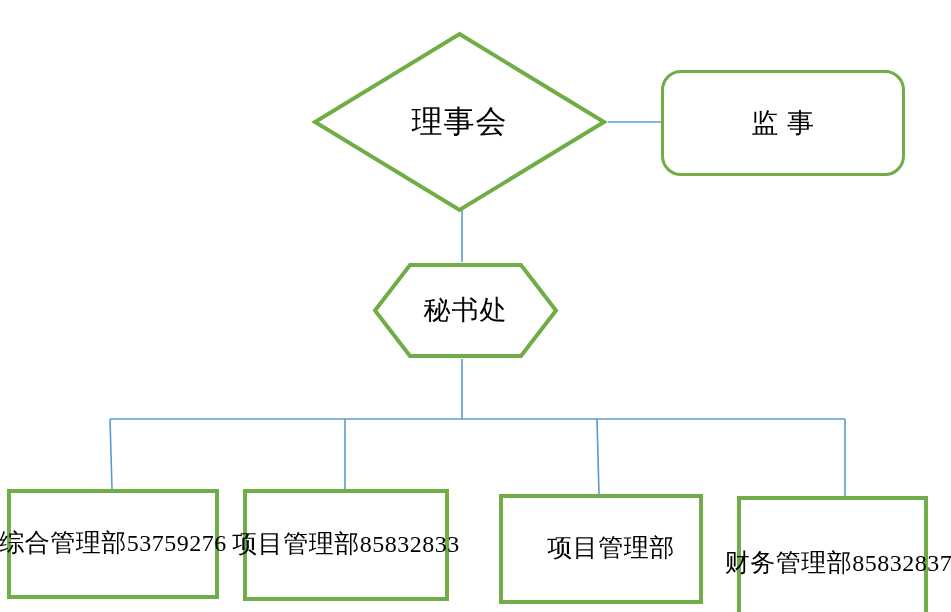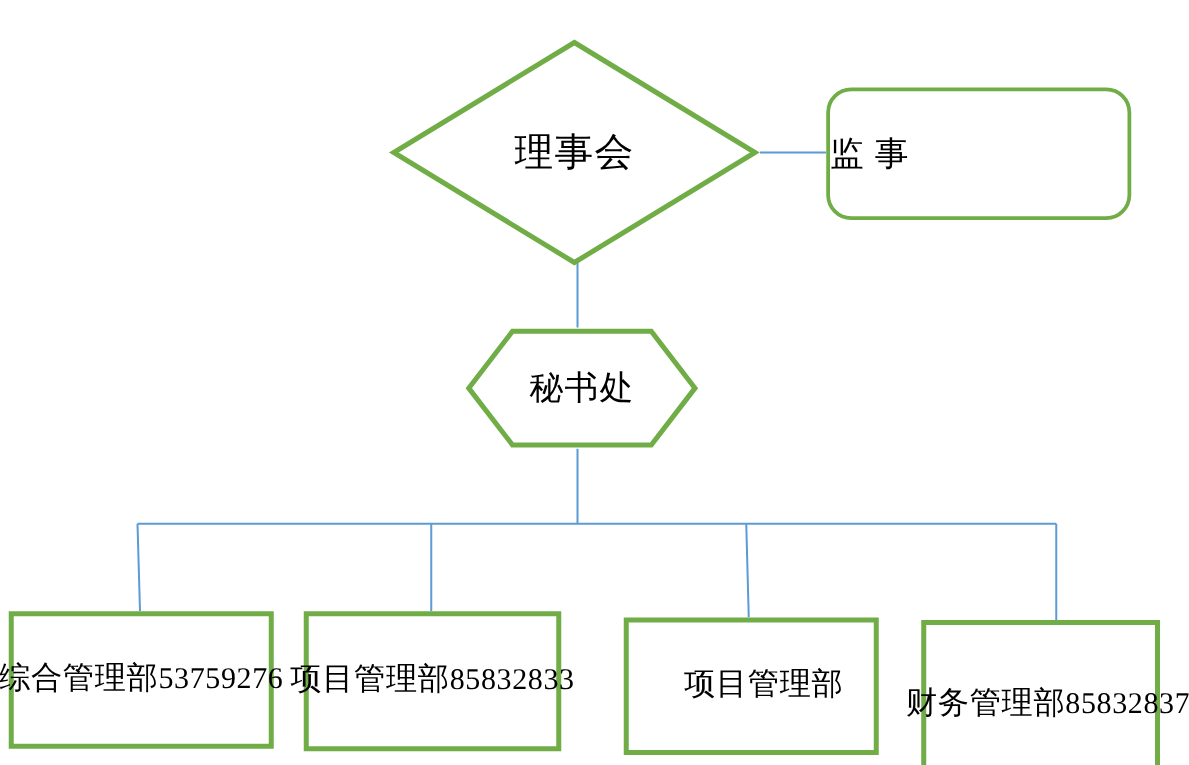--- a/index.html
+++ b/index.html
@@ -68,21 +68,21 @@
     left: 661px;
     top: 70px;
     width: 244px;
     height: 106px;
     border: 3px solid #70AD47;
     border-radius: 20px;
     background: #ffffff;
     box-sizing: border-box;
     display: flex;
     align-items: center;
-    justify-content: flex-start;
+    justify-content: center;
   }
   .roundbox .node-label {
     font-size: 27px;
     letter-spacing: 1px;
   }
 
   
   .hex-wrap {
     position: absolute;
     left: 372px;

